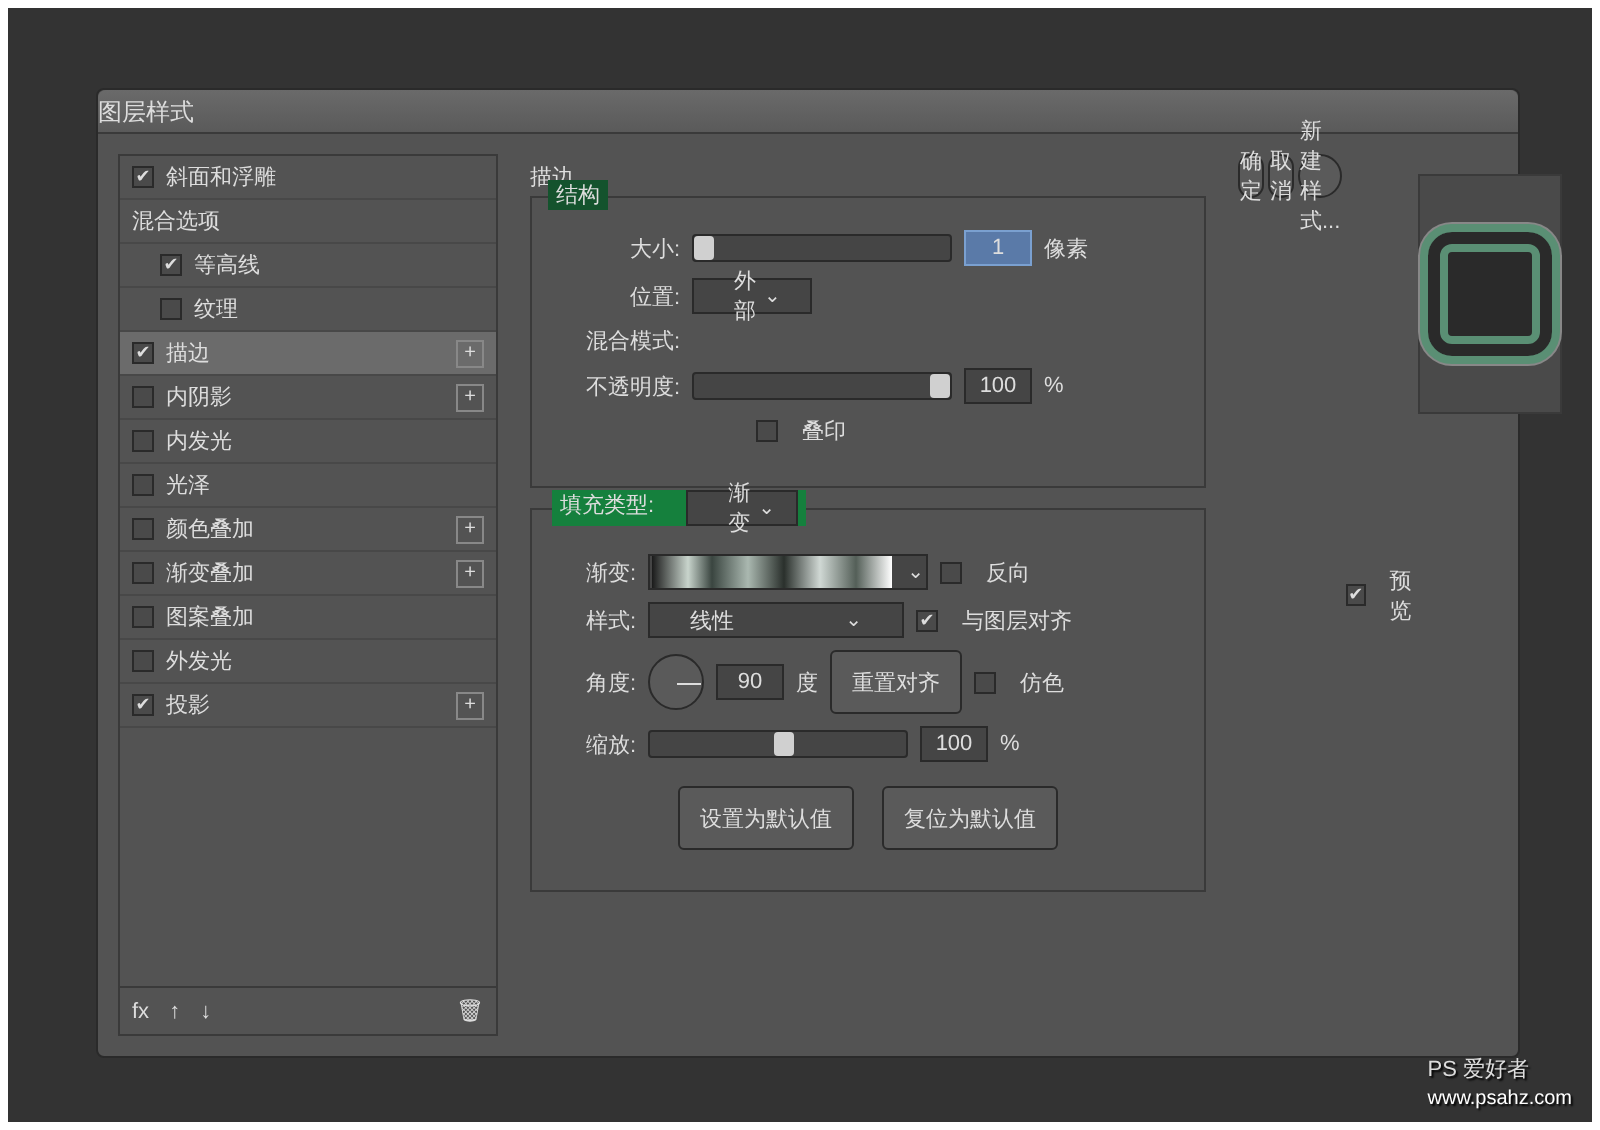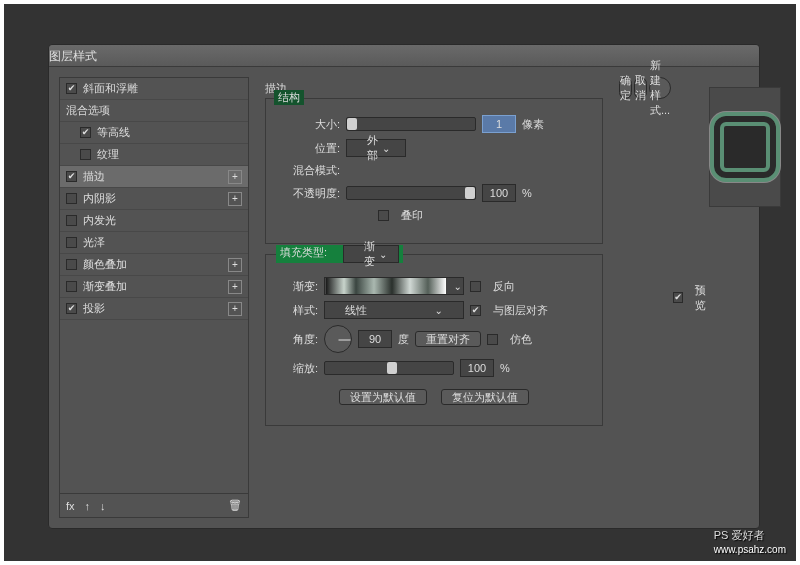--- a/index.html
+++ b/index.html
@@ -23,21 +23,21 @@
 .fs-title{position:absolute;top:-9px;left:8px;background:#14532d;padding:0 4px}
 .field{display:flex;align-items:center;margin:6px 0;gap:6px}
 .lbl{width:62px;text-align:right}
 .slider{height:14px;background:#454545;border:1px solid #2a2a2a;position:relative;border-radius:2px}
 .thumb{position:absolute;width:10px;height:12px;background:#d0d0d0;border-radius:2px;top:0}
 .numbox{width:34px;height:18px;background:#454545;border:1px solid #2a2a2a;text-align:center;line-height:16px}
 .numbox.sel{background:#5a7aa8;border:1px solid #7aa0d0}
 .dd{height:18px;background:#454545;border:1px solid #2a2a2a;display:flex;align-items:center;padding:0 20px;gap:4px}
 .dd::after{content:"⌄";margin-left:auto;font-size:10px}
 .btn{height:22px;background:#5a5a5a;border:1px solid #2a2a2a;border-radius:11px;display:flex;align-items:center;justify-content:center;cursor:pointer;margin-bottom:6px}
-.btn2{height:16px;padding:0 10px;background:#5a5a5a;border:1px solid #2a2a2a;border-radius:3px;display:inline-flex;align-items:center;justify-content:center;cursor:pointer}
+.btn2{height:32px;padding:0 10px;background:#5a5a5a;border:1px solid #2a2a2a;border-radius:3px;display:inline-flex;align-items:center;justify-content:center;cursor:pointer}
 .right{width:130px;display:flex;flex-direction:row;gap:2px}
 .preview{margin-top:10px;border:1px solid #3a3a3a;height:120px;display:flex;align-items:center;justify-content:center;background:#4a4a4a}
 .grad{width:120px;height:16px;background:linear-gradient(90deg,#1a1a1a,#c8d4cc 15%,#3a4540 25%,#aab8b0 40%,#2a302c 55%,#d0d8d4 70%,#545f58 85%,#fff)}
 .dial{width:28px;height:28px;border:1px solid #2a2a2a;border-radius:50%;background:#5a5a5a;position:relative}
 .dial::before{content:"";position:absolute;left:13px;top:2px;width:1px;height:12px;background:#ddd;transform-origin:bottom;transform:rotate(90deg)}
 .watermark{position:absolute;right:10px;bottom:6px;font-size:20px;color:#4fcf6f;text-shadow:1px 1px 1px #000}
 .watermark small{font-size:10px;color:#fff;display:block;text-align:left}
 .previewicon{width:70px;height:70px;border-radius:16px;background:#2a2a2a;border:4px solid #5a8f74;box-shadow:inset 0 0 0 6px #2a2a2a,inset 0 0 0 10px #5a8f74,0 0 0 1px #888}
 </style>
 </head>
@@ -88,20 +88,28 @@
               <span class="cb"></span>
               <span>颜色叠加</span>
               <span class="plus">+</span>
             </div>
         <div class="row">
               <span class="cb"></span>
               <span>渐变叠加</span>
               <span class="plus">+</span>
             </div>
         <div class="row">
+              <span class="cb"></span>
+              <span>图案叠加</span>
+            </div>
+        <div class="row">
+              <span class="cb"></span>
+              <span>外发光</span>
+            </div>
+        <div class="row">
               <span class="cb checked"></span>
               <span>投影</span>
               <span class="plus">+</span>
             </div>
       </div>
       <div class="footer">
         <span>fx</span>
         <span>↑</span>
         <span>↓</span>
         <span style="margin-left:auto">🗑</span>
@@ -153,21 +161,21 @@
         <div class="field">
           <span class="lbl" style="width:40px">渐变:</span>
           <div class="dd" style="width:140px;padding:1px">
                 <div class="grad"></div>
               </div>
           <span class="cb"></span>
           <span>反向</span>
         </div>
         <div class="field">
           <span class="lbl" style="width:40px">样式:</span>
-          <div class="dd" style="width:140px">
+          <div class="dd" style="width:128px">
                 <span>线性</span>
               </div>
           <span class="cb checked"></span>
           <span>与图层对齐</span>
         </div>
         <div class="field">
           <span class="lbl" style="width:40px">角度:</span>
           <div class="dial"></div>
           <div class="numbox">90</div>
           <span>度</span>

